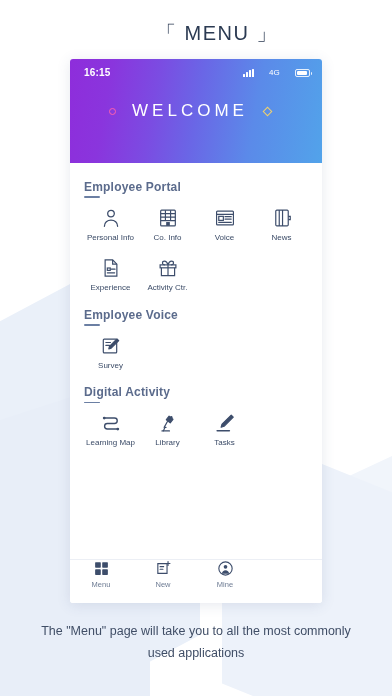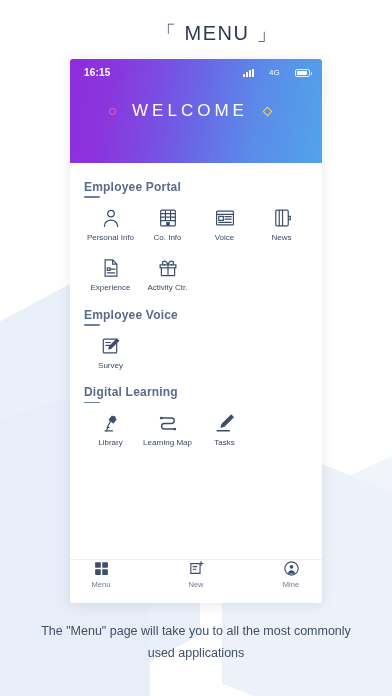--- a/index.html
+++ b/index.html
@@ -129,21 +129,21 @@
   .tile {
     display:flex; flex-direction:column; align-items:center;
     padding:6px 0 8px; cursor:pointer;
   }
   .tile .ico { width:22px; height:22px; margin-bottom:5px; display:block; }
   .tile .lbl { font-size:8px; color:#3a4a66; text-align:center; line-height:1.1; white-space:nowrap;}
 
   
   .tabbar{
     flex:0 0 auto; height:44px; border-top:1px solid #eceff5;
-    display:flex; align-items:center; justify-content:space-between;
+    display:flex; align-items:center; justify-content:flex-start;
     background:#fff; padding-bottom:14px;
   }
   .tabitem{ display:flex; flex-direction:column; align-items:center; cursor:pointer; width:62px;}
   .tabitem .ico{ width:17px; height:17px; margin-bottom:3px;}
   .tabitem .lbl{ font-size:7.5px; color:#6d7b93; }
 
   
   .caption{
     position:relative; z-index:2;
     text-align:center; margin:18px auto 0; width:330px;
@@ -272,42 +272,42 @@
         </div>
 
 
         <div></div>
           <div></div>
       </div>
     </div>
 
     <div class="section">
       <div class="section-head">
-        <div class="section-title">Digital Learning</div>
+        <div class="section-title">Digital Activity</div>
       </div>
       <div class="grid">
+
+        <div class="tile">
+          <svg class="ico" viewBox="0 0 24 24" fill="none" stroke="#3d4d6b" stroke-width="1.5">
+            <path d="M4.6 6.6h11.2a3 3 0 0 1 0 6H8a3 3 0 0 0 0 6h11.4" stroke-linecap="round" stroke-linejoin="round"></path>
+            <circle cx="4.6" cy="6.6" r="1.5" fill="#3d4d6b" stroke="none"></circle>
+            <circle cx="19.4" cy="18.6" r="1.5" fill="#3d4d6b" stroke="none"></circle>
+          </svg>
+          <span class="lbl">Learning Map</span>
+        </div>
 
         <div class="tile">
           <svg class="ico" viewBox="0 0 24 24" fill="none" stroke="#3d4d6b" stroke-width="1.3">
             <path d="M13.2 4.6l4.2 3.4-3 3.8-4.2-3.4z" fill="#3d4d6b" stroke="#3d4d6b" stroke-linejoin="round"></path>
             <path d="M11.4 10.4L7.8 16.8" stroke-linecap="round"></path>
             <path d="M5.4 20.6h8.2" stroke-linecap="round"></path>
             <path d="M7 20.6l1.6-3.8h1.2" stroke-linecap="round"></path>
             <circle cx="15.6" cy="5.6" r="1.3" fill="#3d4d6b" stroke="none"></circle>
           </svg>
           <span class="lbl">Library</span>
-        </div>
-
-        <div class="tile">
-          <svg class="ico" viewBox="0 0 24 24" fill="none" stroke="#3d4d6b" stroke-width="1.5">
-            <path d="M4.6 6.6h11.2a3 3 0 0 1 0 6H8a3 3 0 0 0 0 6h11.4" stroke-linecap="round" stroke-linejoin="round"></path>
-            <circle cx="4.6" cy="6.6" r="1.5" fill="#3d4d6b" stroke="none"></circle>
-            <circle cx="19.4" cy="18.6" r="1.5" fill="#3d4d6b" stroke="none"></circle>
-          </svg>
-          <span class="lbl">Learning Map</span>
         </div>
 
         <div class="tile">
           <svg class="ico" viewBox="0 0 24 24" fill="none" stroke="#3d4d6b" stroke-width="1.3">
             <path d="M18.8 3.4l2.2 2.2-10 10-3.2 1 1-3.2z" fill="#3d4d6b" stroke="#3d4d6b" stroke-linejoin="round"></path>
             <path d="M3.4 20.4h13.4" stroke-linecap="round" stroke-width="1.6"></path>
           </svg>
           <span class="lbl">Tasks</span>
         </div>
 

